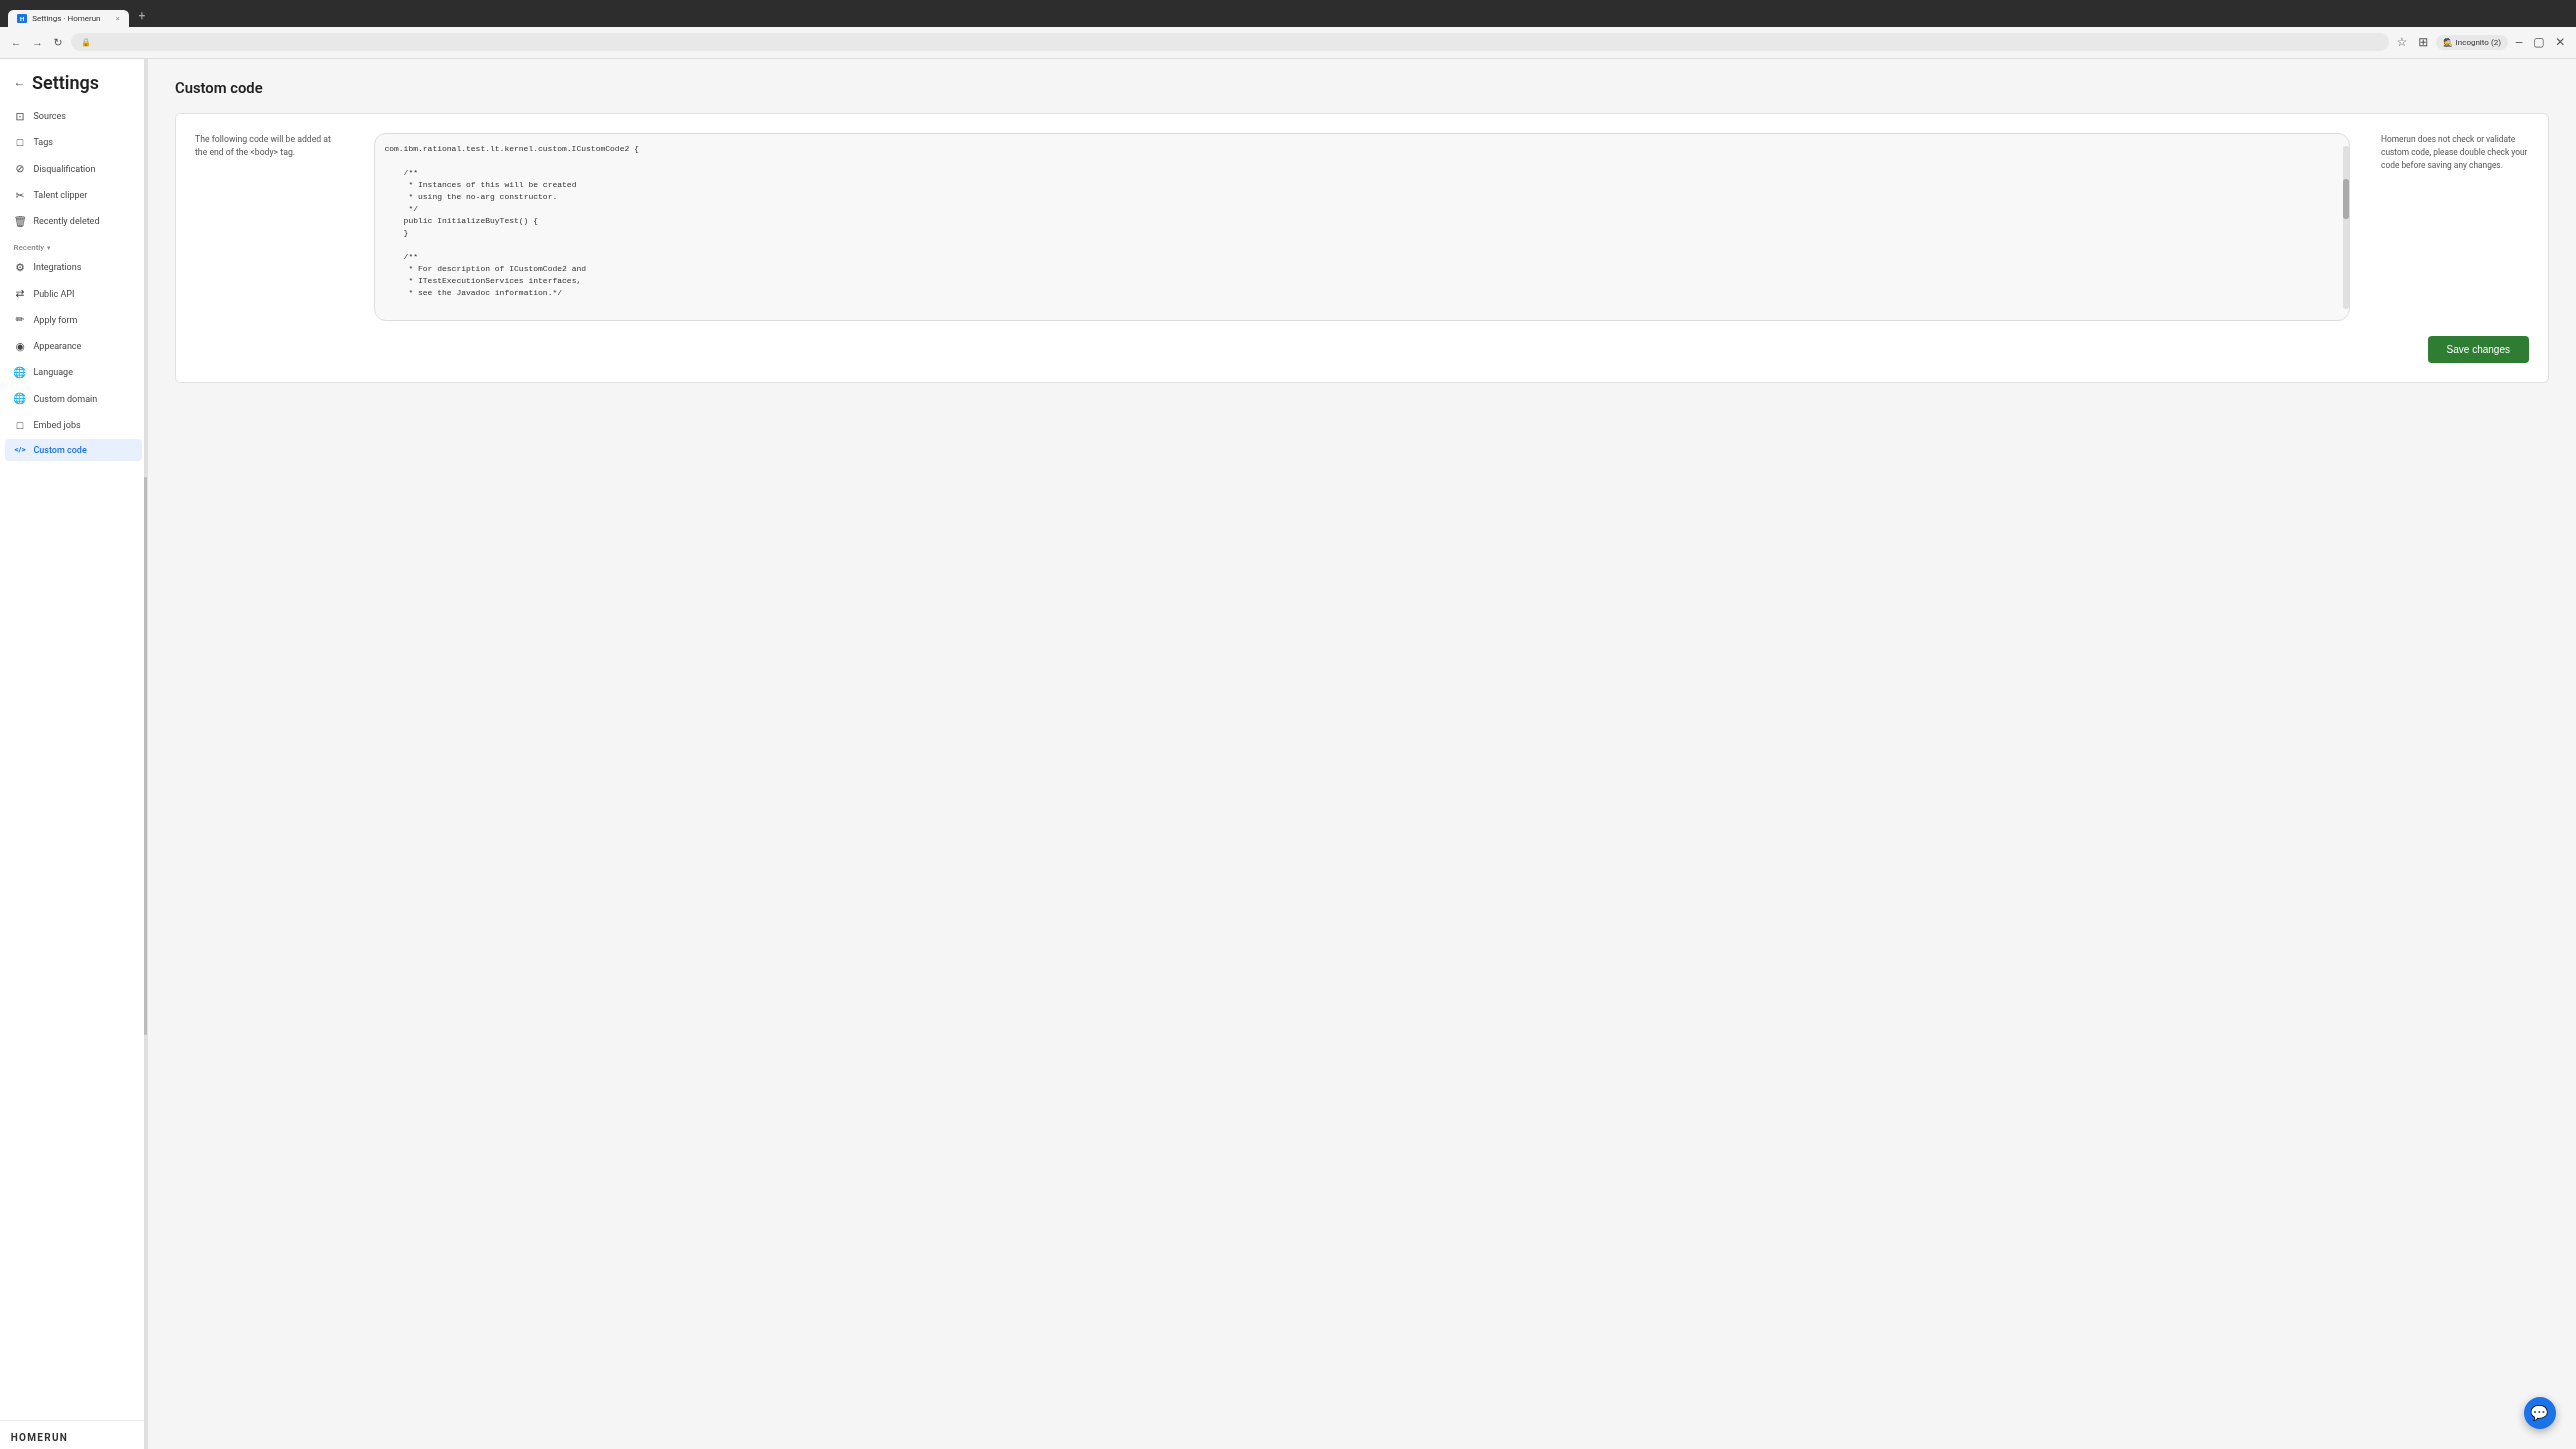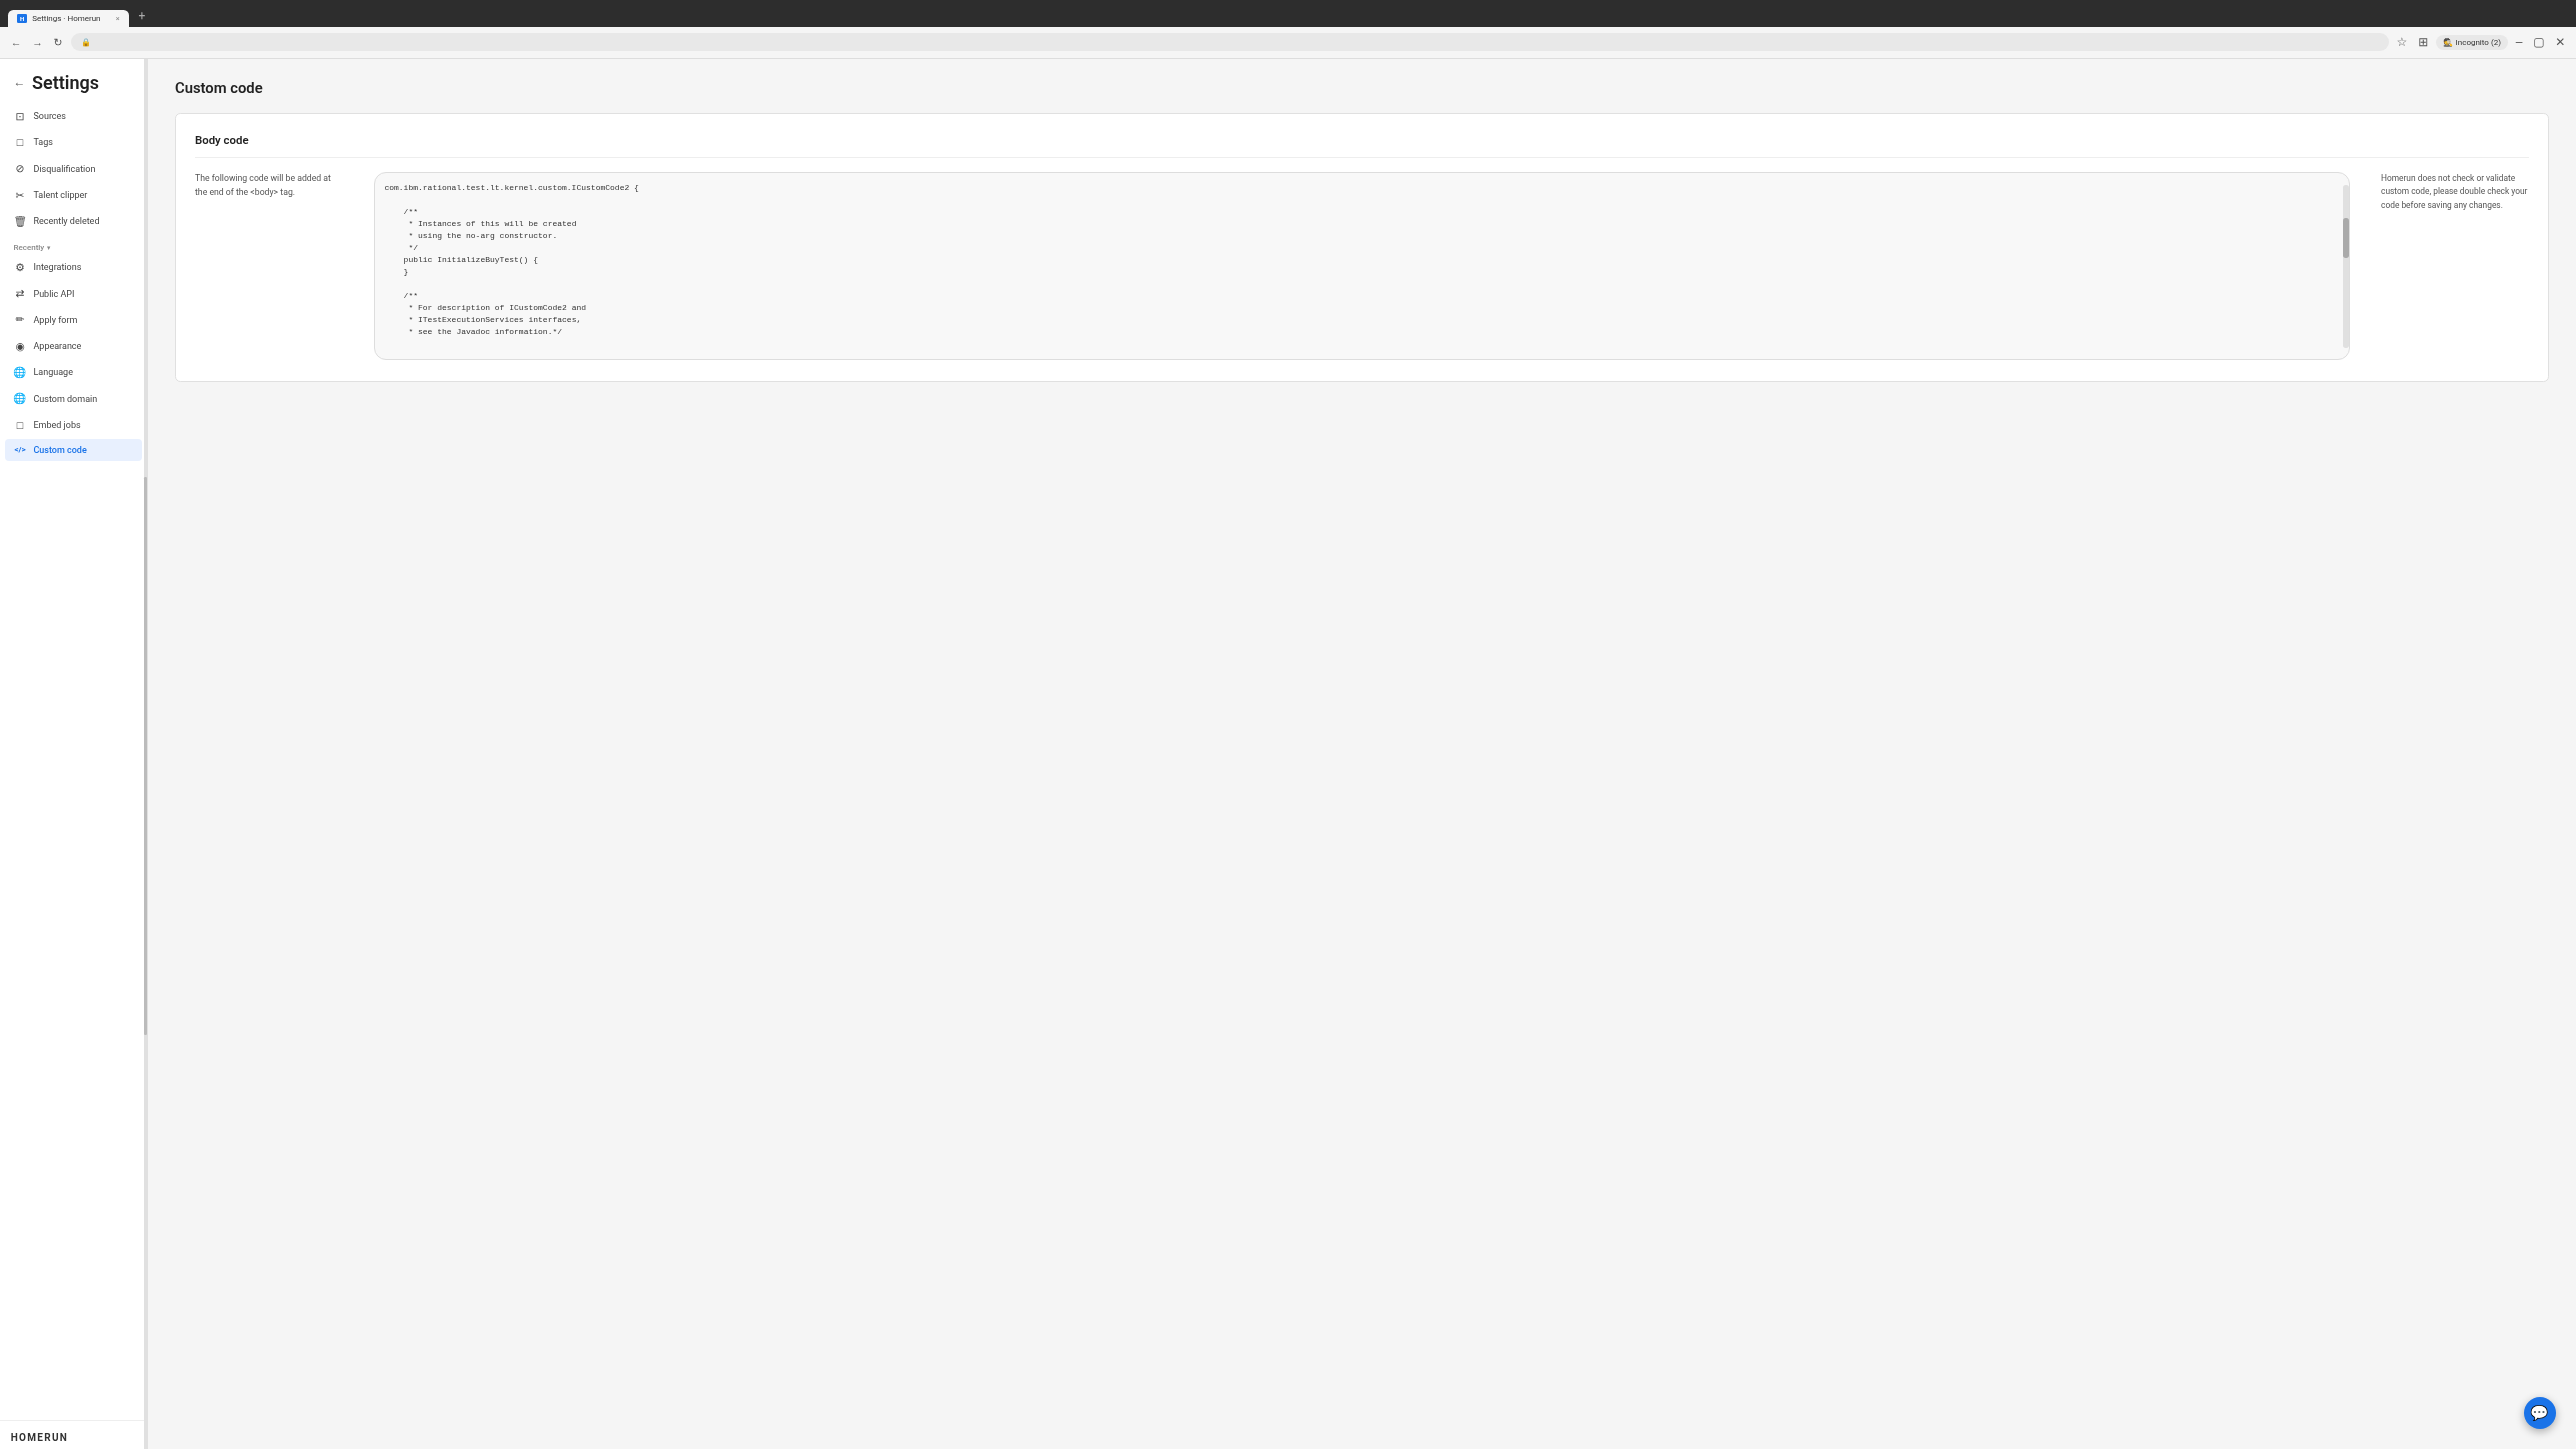--- a/index.html
+++ b/index.html
@@ -462,21 +462,20 @@
 
     <div class="sidebar-scroll-indicator">
       <div class="sidebar-scroll-thumb"></div>
     </div>
   </div>
 
   <div class="main-content">
     <h1 class="page-title">Custom code</h1>
 
     <div class="card">
-      <div class="card-title">Body code</div>
 
       <div class="body-code-section">
         <p class="body-code-desc">The following code will be added at the end of the &lt;body&gt; tag.</p>
 
         <div class="code-editor-wrapper">
           <textarea class="code-editor" style="">com.ibm.rational.test.lt.kernel.custom.ICustomCode2 {
 
     /**
      * Instances of this will be created
      * using the no-arg constructor.
@@ -489,20 +488,23 @@
      * ITestExecutionServices interfaces,
      * see the Javadoc information.*/ </textarea>
           <div class="code-scrollbar">
             <div class="code-scrollbar-thumb"></div>
           </div>
         </div>
 
         <p class="code-note">Homerun does not check or validate custom code, please double check your code before saving any changes.</p>
       </div>
 
+      <div class="card-footer">
+        <button class="save-btn">Save changes</button>
+      </div>
     </div>
   </div>
 
 </div>
 
 <div class="chat-widget">
   <span>💬</span>
 </div>
 
 

